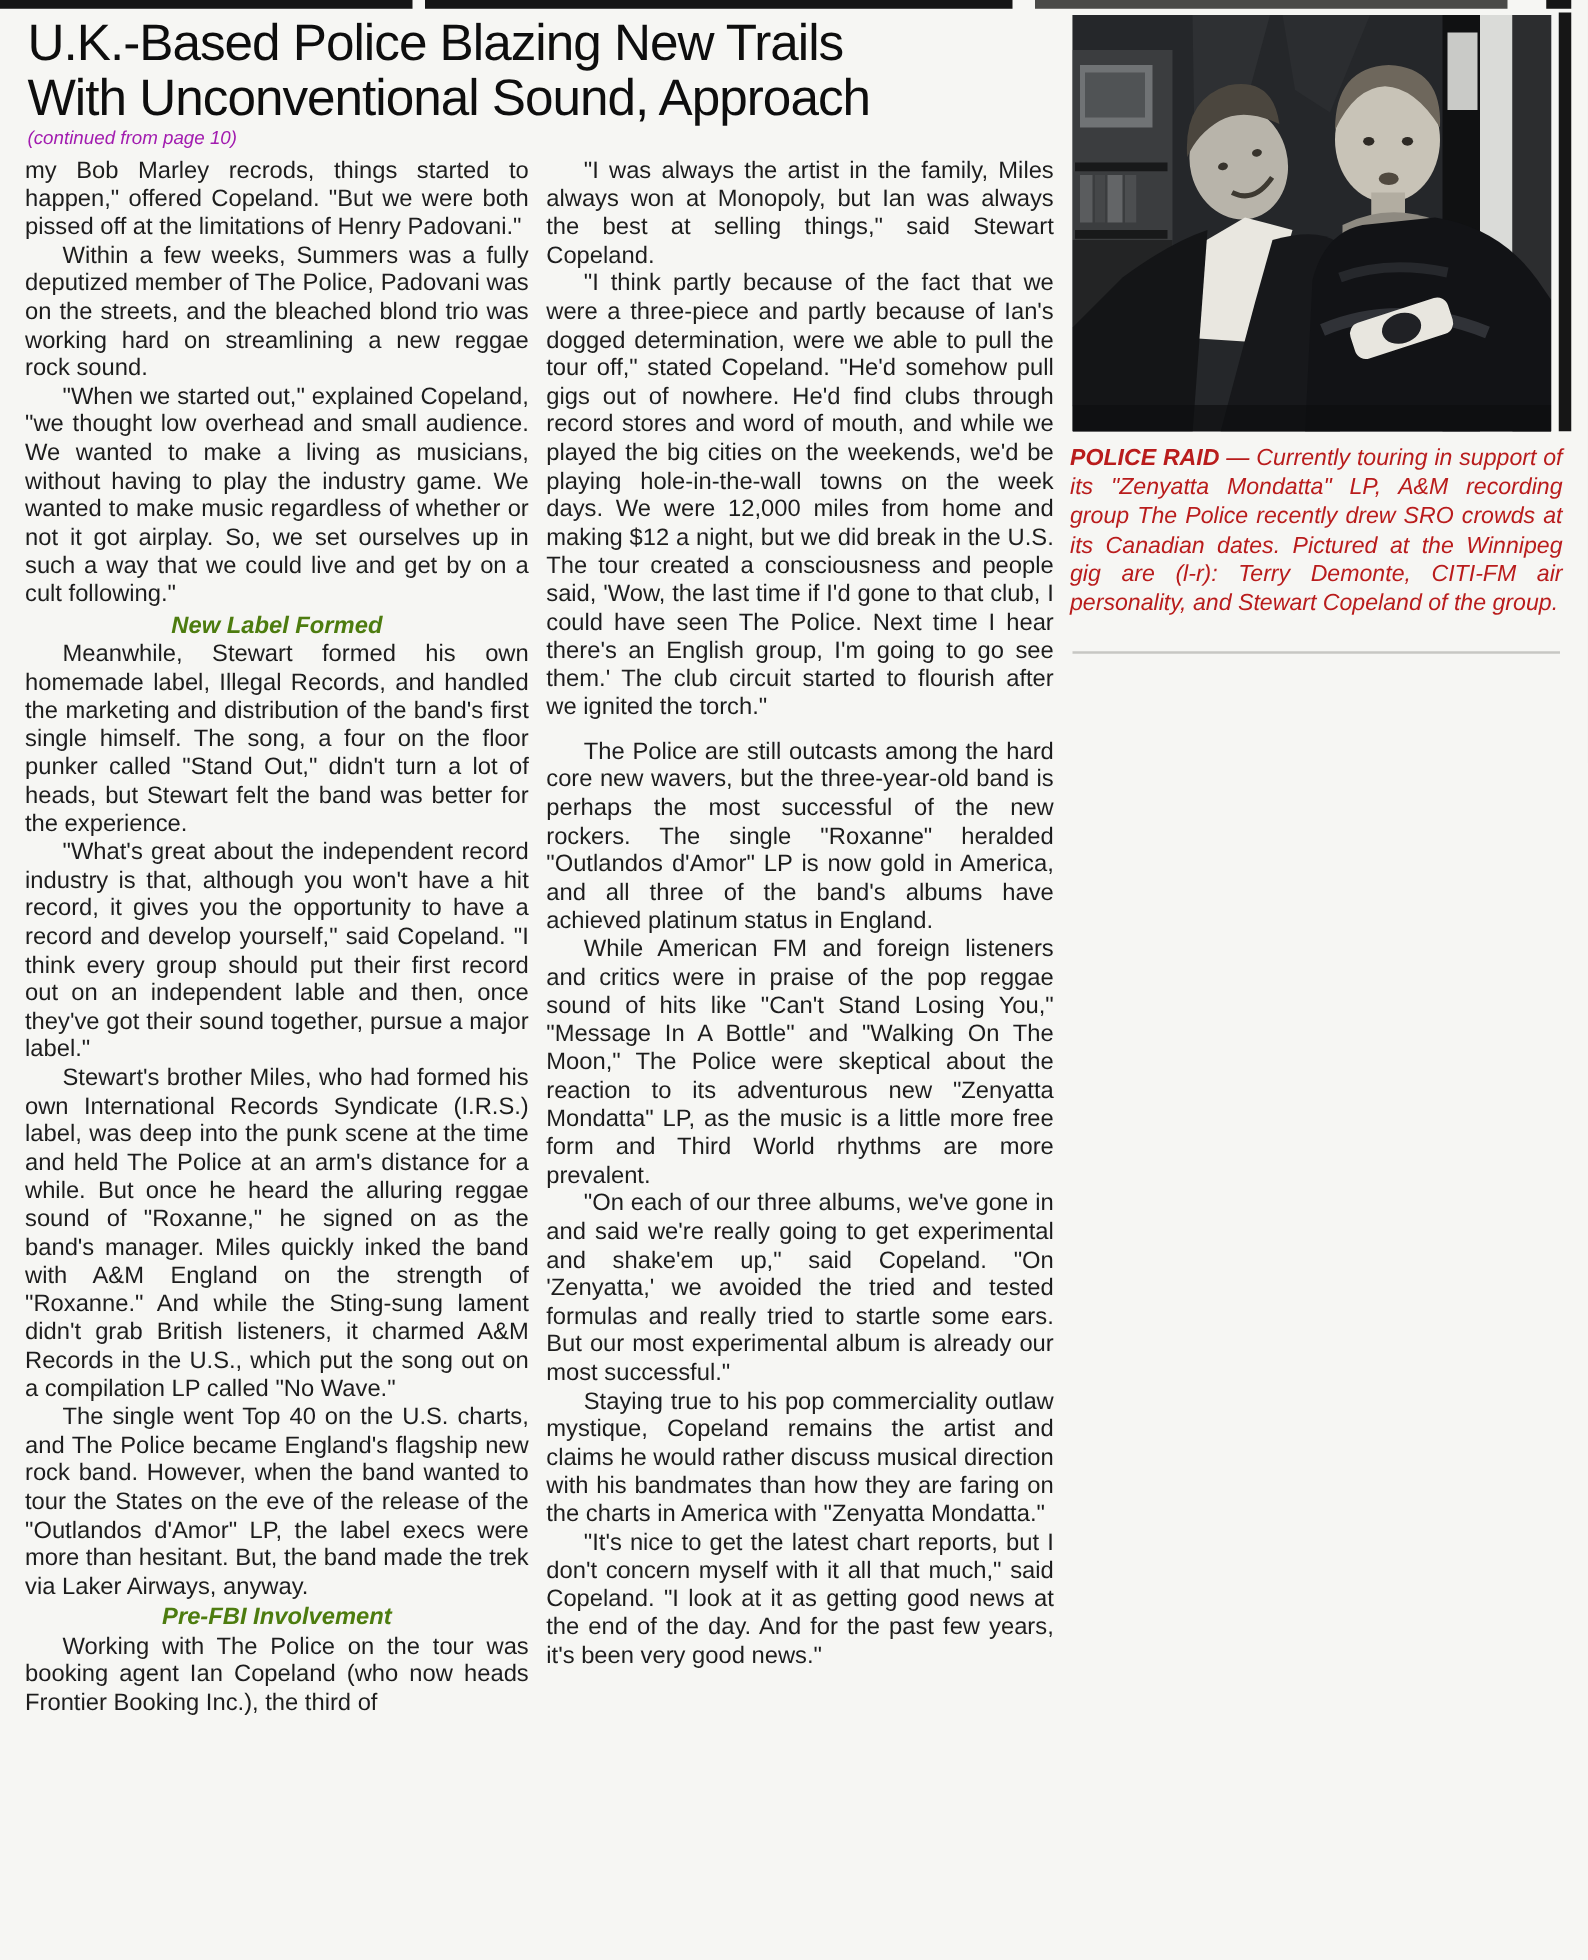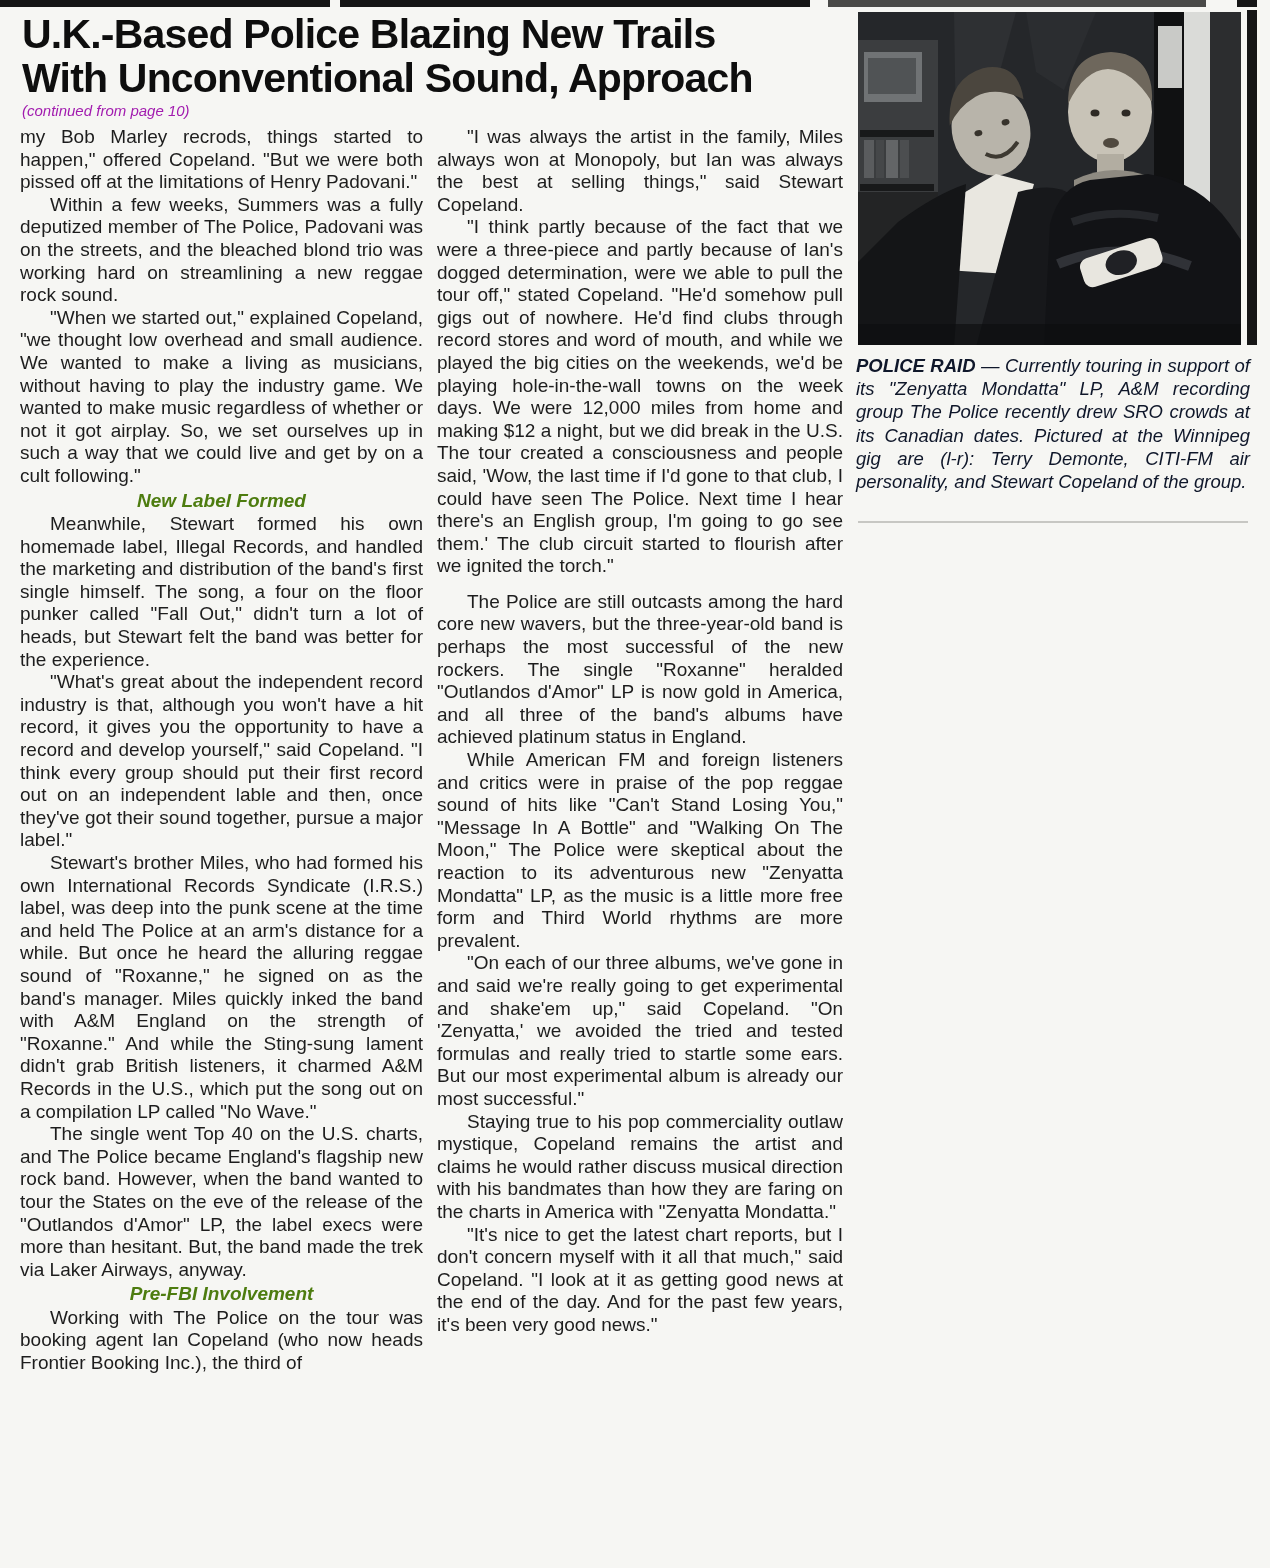--- a/index.html
+++ b/index.html
@@ -11,21 +11,21 @@
   }
   .page{
     position:relative;width:1270px;height:1568px;
     background:#f6f6f3;color:#1c1c1c;
   }
   
   .strip{position:absolute;top:0;height:7px;background:#151515;}
   .strip.gray{background:#4a4a48;}
   .headline{
     position:absolute;left:22px;top:12px;width:830px;
-    font-size:41px;line-height:44px;font-weight:bold;
+    font-size:41px;line-height:44px;font-weight:normal;
     letter-spacing:-0.8px;color:#0e0e0e;
   }
   .continued{
     position:absolute;left:22px;top:102px;
     font-style:italic;font-size:15px;color:#a21caf;
   }
   .col{
     position:absolute;top:126px;
     font-size:19px;line-height:22.6px;
     text-align:justify;color:#1d1d1d;
@@ -45,21 +45,21 @@
     background:#232528;overflow:hidden;
   }
   .photo-wrap svg{display:block;}
   .right-bar{
     position:absolute;left:1247px;top:10px;width:10px;height:335px;
     background:#161616;
   }
   .caption{
     position:absolute;left:856px;top:354px;width:394px;
     font-style:italic;font-size:18.5px;line-height:23.2px;
-    text-align:justify;color:#0f172a;
+    text-align:justify;color:#b91c1c;
   }
   .cap-lead{font-weight:bold;}
   .caption-rule{
     position:absolute;left:858px;top:521px;width:390px;height:2px;
     background:#c7c7c3;
   }
 </style>
 </head>
 <body>
 
@@ -74,21 +74,21 @@
     <div>U.K.-Based Police Blazing New Trails</div>
     <div>With Unconventional Sound, Approach</div>
   </div>
   <div class="continued">(continued from page 10)</div>
 
   <div class="col col1">
     <p class="para no-indent">my Bob Marley recrods, things started to happen," offered Copeland. "But we were both pissed off at the limitations of Henry Padovani."</p>
     <p class="para">Within a few weeks, Summers was a fully deputized member of The Police, Padovani was on the streets, and the bleached blond trio was working hard on streamlining a new reggae rock sound.</p>
     <p class="para">"When we started out," explained Copeland, "we thought low overhead and small audience. We wanted to make a living as musicians, without having to play the industry game. We wanted to make music regardless of whether or not it got airplay. So, we set ourselves up in such a way that we could live and get by on a cult following."</p>
     <h3 class="subhead">New Label Formed</h3>
-    <p class="para">Meanwhile, Stewart formed his own homemade label, Illegal Records, and handled the marketing and distribution of the band's first single himself. The song, a four on the floor punker called "Fall Out," didn't turn a lot of heads, but Stewart felt the band was better for the experience.</p>
+    <p class="para">Meanwhile, Stewart formed his own homemade label, Illegal Records, and handled the marketing and distribution of the band's first single himself. The song, a four on the floor punker called "Stand Out," didn't turn a lot of heads, but Stewart felt the band was better for the experience.</p>
     <p class="para">"What's great about the independent record industry is that, although you won't have a hit record, it gives you the opportunity to have a record and develop yourself," said Copeland. "I think every group should put their first record out on an independent lable and then, once they've got their sound together, pursue a major label."</p>
     <p class="para">Stewart's brother Miles, who had formed his own International Records Syndicate (I.R.S.) label, was deep into the punk scene at the time and held The Police at an arm's distance for a while. But once he heard the alluring reggae sound of "Roxanne," he signed on as the band's manager. Miles quickly inked the band with A&amp;M England on the strength of "Roxanne." And while the Sting-sung lament didn't grab British listeners, it charmed A&amp;M Records in the U.S., which put the song out on a compilation LP called "No Wave."</p>
     <p class="para">The single went Top 40 on the U.S. charts, and The Police became England's flagship new rock band. However, when the band wanted to tour the States on the eve of the release of the "Outlandos d'Amor" LP, the label execs were more than hesitant. But, the band made the trek via Laker Airways, anyway.</p>
     <h3 class="subhead">Pre-FBI Involvement</h3>
     <p class="para">Working with The Police on the tour was booking agent Ian Copeland (who now heads Frontier Booking Inc.), the third of</p>
   </div>
 
   <div class="col col2">
     <p class="para">"I was always the artist in the family, Miles always won at Monopoly, but Ian was always the best at selling things," said Stewart Copeland.</p>
     <p class="para gap-after">"I think partly because of the fact that we were a three-piece and partly because of Ian's dogged determination, were we able to pull the tour off," stated Copeland. "He'd somehow pull gigs out of nowhere. He'd find clubs through record stores and word of mouth, and while we played the big cities on the weekends, we'd be playing hole-in-the-wall towns on the week days. We were 12,000 miles from home and making $12 a night, but we did break in the U.S. The tour created a consciousness and people said, 'Wow, the last time if I'd gone to that club, I could have seen The Police. Next time I hear there's an English group, I'm going to go see them.' The club circuit started to flourish after we ignited the torch."</p>

